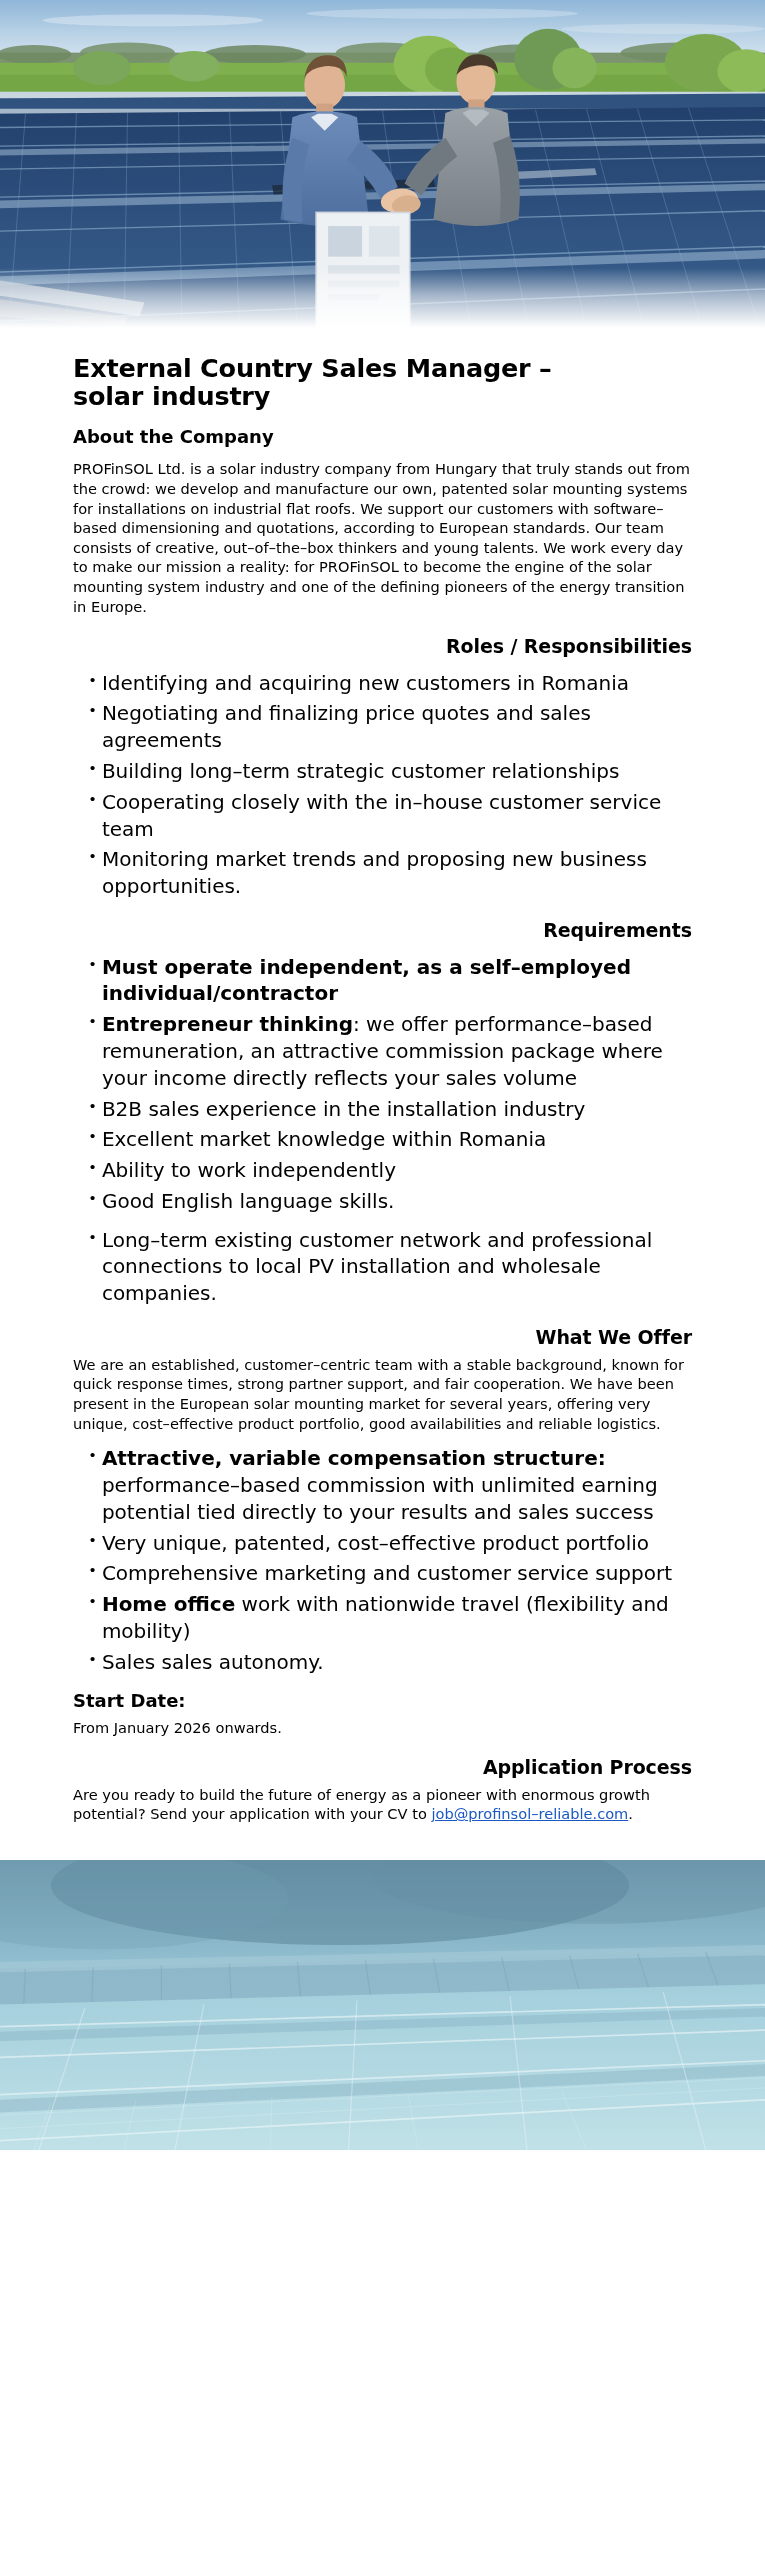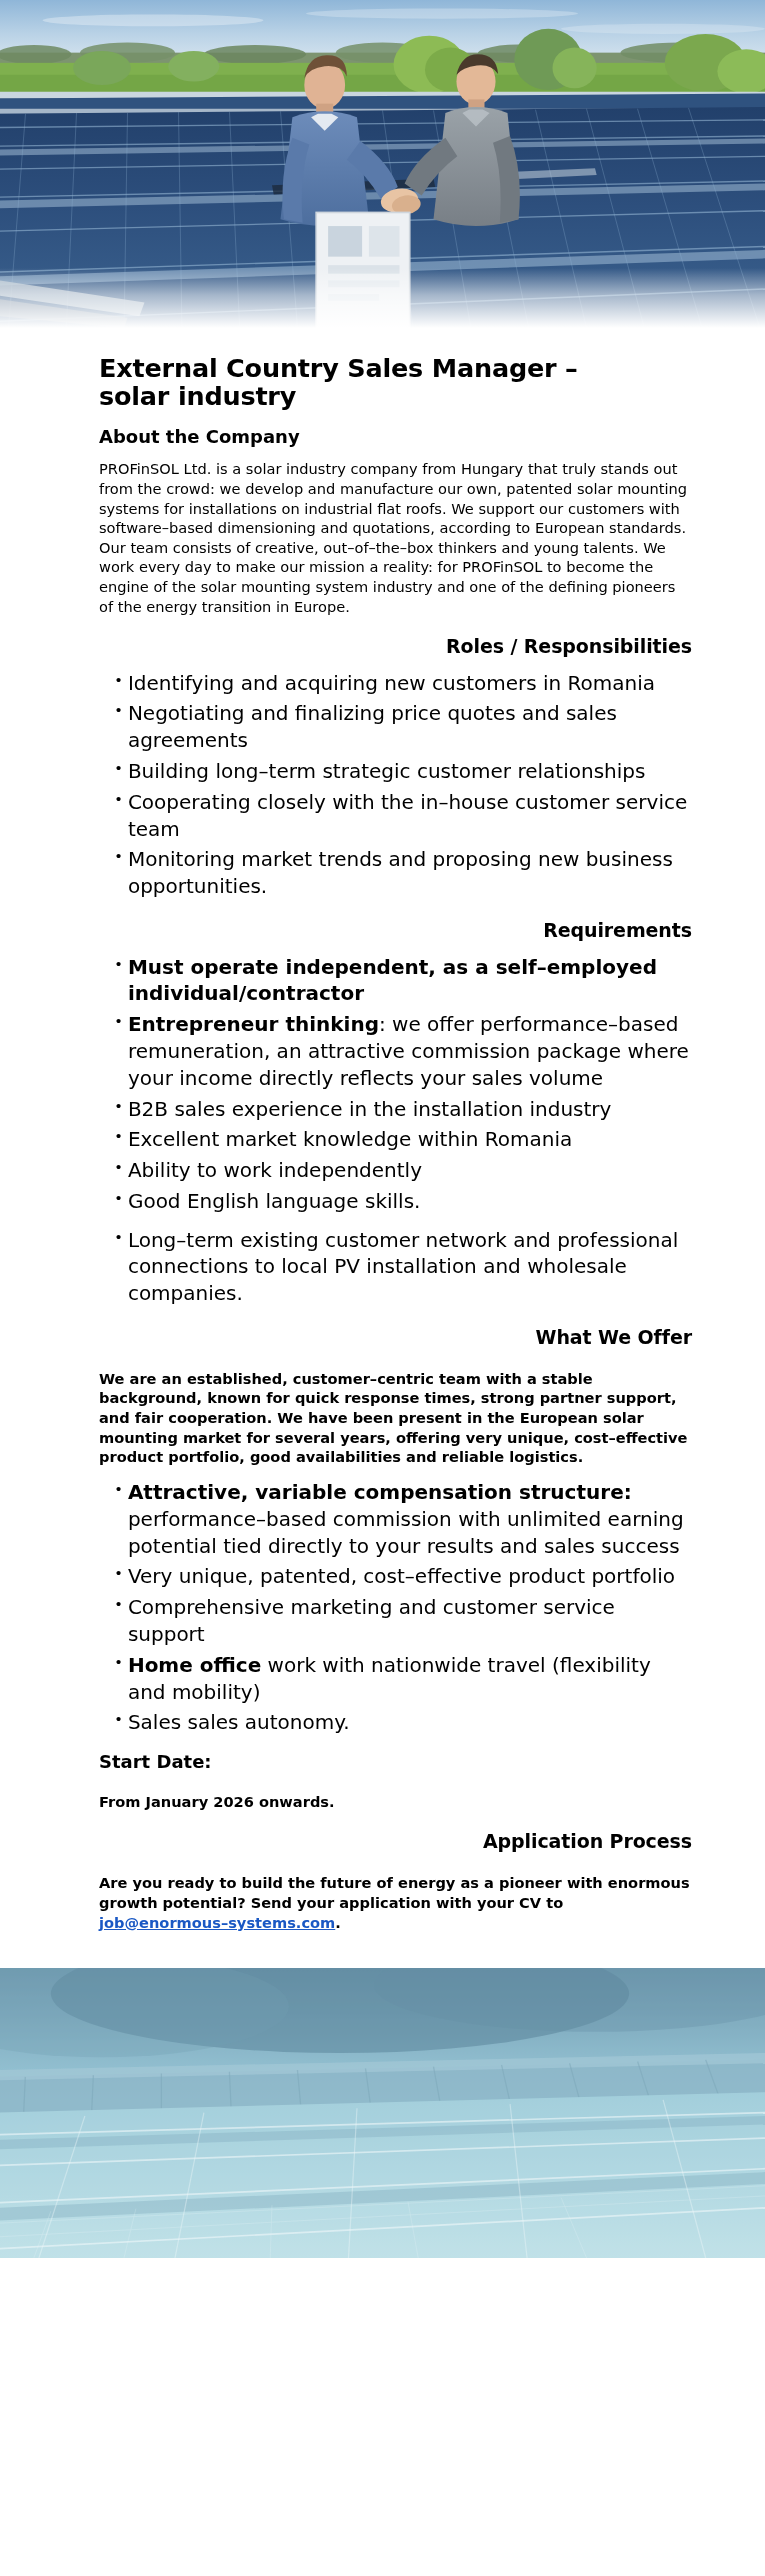--- a/index.html
+++ b/index.html
@@ -34,21 +34,21 @@
   .hero-fade {
     position: absolute;
     left: 0; right: 0; bottom: 0;
     height: 60px;
     background: linear-gradient(to bottom, rgba(255,255,255,0) 0%, rgba(255,255,255,0.55) 45%, #ffffff 100%);
     pointer-events: none;
   }
 
   
   .content {
-    padding: 12px 73px 0 99px;
+    padding: 12px 73px 0 73px;
     box-sizing: border-box;
     width: 765px;
   }
 
   h1.job-title {
     font-size: 25.5px;
     line-height: 1.13;
     font-weight: bold;
     margin: 13.6px 0 0 0;
     letter-spacing: -0.2px;
@@ -67,21 +67,21 @@
     font-weight: bold;
     margin: 14.5px 0 0 0;
   }
 
   p.body-text {
     font-size: 14.6px;
     line-height: 1.345;
     margin: 12px 0 0 0;
     text-align: left;
   }
-  p.body-text.compact { margin-top: 20px; font-weight: bold; }
+  p.body-text.compact { margin-top: 6px; }
 
   ul.bullets {
     list-style: none;
     margin: 12px 0 0 0;
     padding: 0 0 0 15.3px;
   }
   ul.bullets li {
     position: relative;
     font-size: 20px;
     line-height: 1.345;
@@ -307,21 +307,21 @@
       <li><b></b><span>Very unique, patented, cost–effective product portfolio</span></li>
       <li><b></b><span>Comprehensive marketing and customer service support</span></li>
       <li><b>Home office</b><span> work with nationwide travel (flexibility and mobility)</span></li>
       <li><b></b><span>Sales sales autonomy.</span></li>
     </ul>
 
     <h2 class="sub-heading">Start Date:</h2>
     <p class="body-text compact">From January 2026 onwards.</p>
 
     <h2 class="section-heading">Application Process</h2>
-    <p class="body-text compact"><span>Are you ready to build the future of energy as a pioneer with enormous growth potential? Send your application with your CV to </span><a class="email-link" href="#">job@enormous–systems.com</a><span>.</span></p>
+    <p class="body-text compact"><span>Are you ready to build the future of energy as a pioneer with enormous growth potential? Send your application with your CV to </span><a class="email-link" href="#">job@profinsol–reliable.com</a><span>.</span></p>
 
   </div>
 
   <div class="spacer-before-footer"></div>
 
   <div class="footer-img">
     <svg class="footer-svg" viewBox="0 0 900 341" preserveAspectRatio="xMidYMid slice">
       <defs>
         <linearGradient id="ftBg" x1="0" y1="0" x2="0" y2="1">
           <stop offset="0%" stop-color="#5b87a0"></stop>

